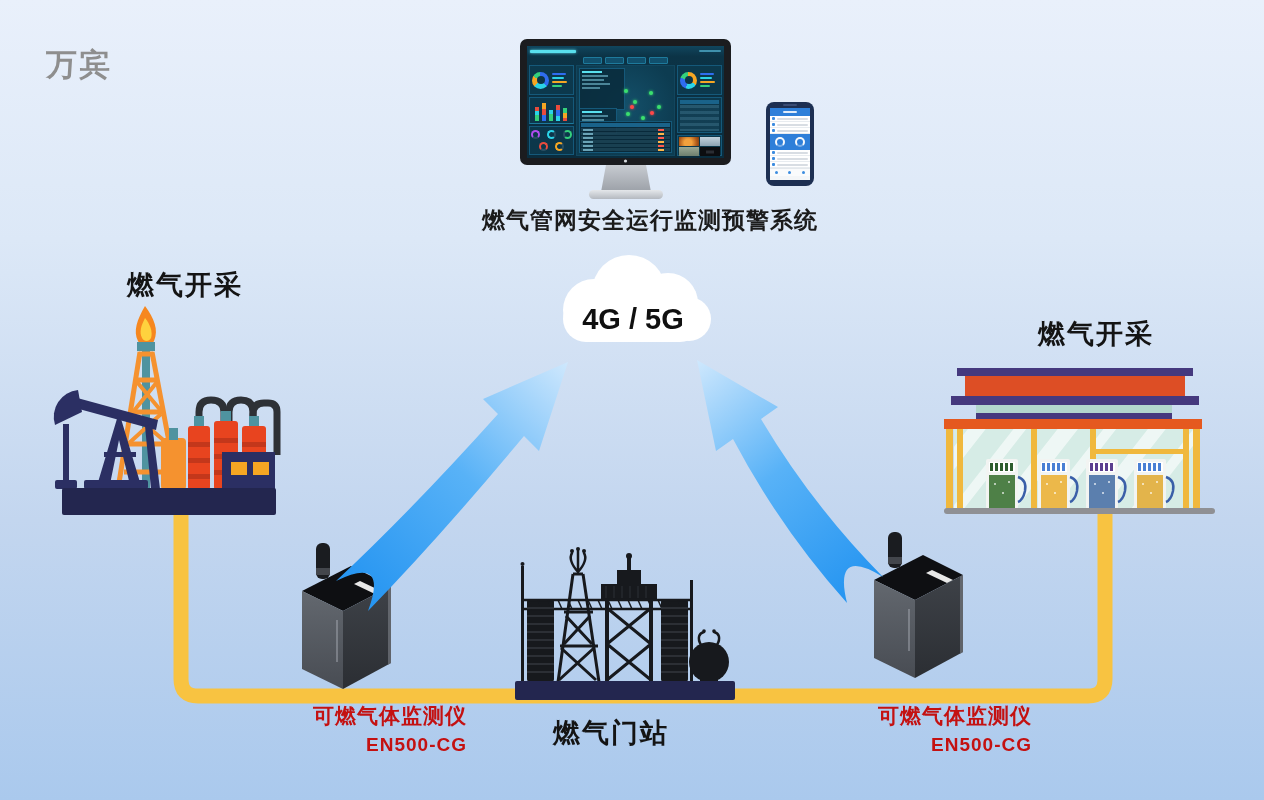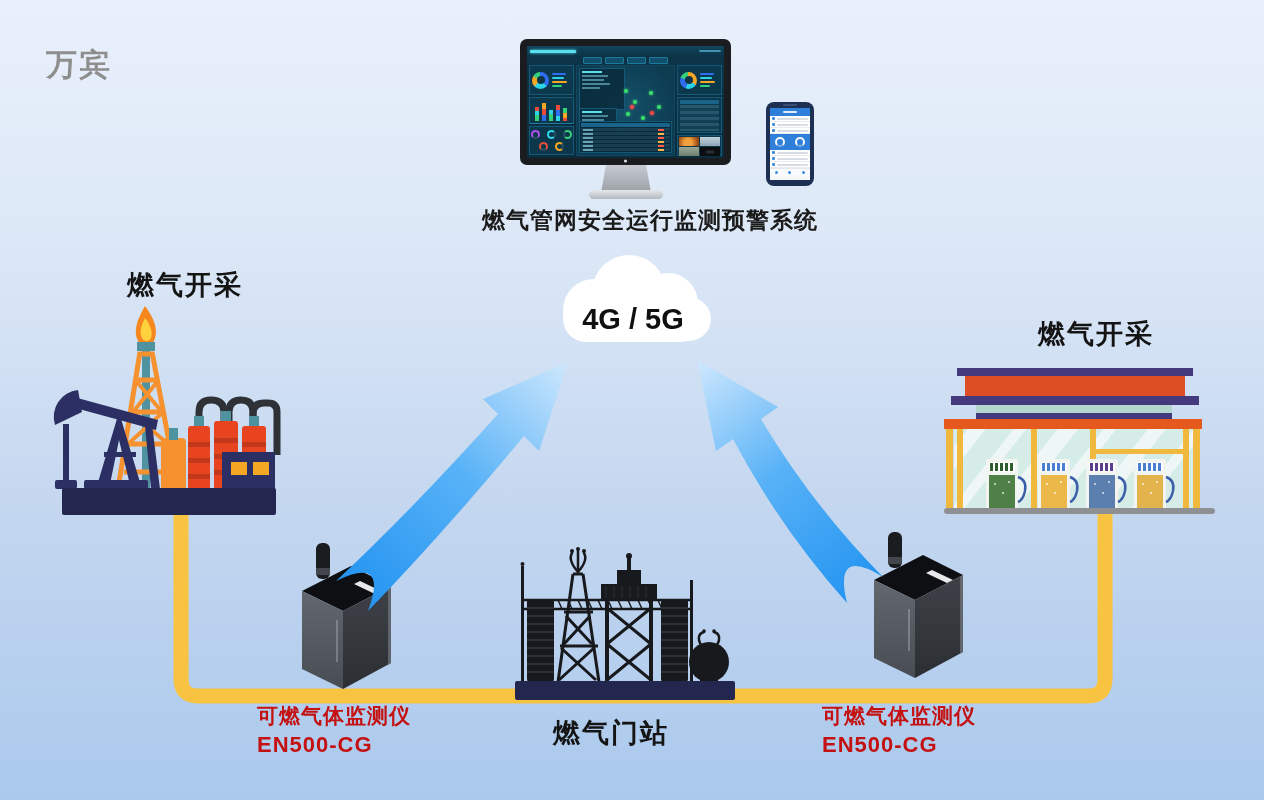--- a/index.html
+++ b/index.html
@@ -17,23 +17,23 @@
   .logo .main{font-size:38px;font-weight:800;color:#c41012;letter-spacing:1px}
   .logo .cn{font-size:31px;font-weight:700;color:#8e8e8e;letter-spacing:2px}
 
   
   .caption{left:430px;top:205px;width:440px;text-align:center;font-size:23px;font-weight:700;color:#1b1b1b;letter-spacing:1px}
   .cloud-label{left:563px;top:296px;width:140px;height:46px;display:flex;align-items:center;justify-content:center;font-size:29px;font-weight:700;color:#101010}
   .site-label{width:170px;text-align:center;font-size:27px;font-weight:700;color:#141414;letter-spacing:2px}
   .lbl-extraction{left:100px;top:267px}
   .lbl-users{left:1011px;top:316px}
   .lbl-gate{left:526px;top:715px}
-  .dev-label{width:210px;text-align:left;color:#c41111;font-weight:700;line-height:29px}
+  .dev-label{width:210px;text-align:right;color:#c41111;font-weight:700;line-height:29px}
   .dev-label .l1{font-size:21px;letter-spacing:1px}
-  .dev-label .l2{font-size:22px;letter-spacing:1px}
+  .dev-label .l2{font-size:19px;letter-spacing:1px}
   .dev-label-left{left:257px;top:701px}
   .dev-label-right{left:822px;top:701px}
 
   
   .dash{left:527px;top:46px;width:197px;height:112px;z-index:2;overflow:hidden;
         background:linear-gradient(180deg,#0c3447,#0a2c3d)}
   .dash-header{height:10px;background:linear-gradient(180deg,#10455d,#0c3447);display:flex;align-items:center;padding:0 3px;gap:3px}
   .dash-title{width:46px;height:3px;background:#59e0ee;border-radius:1px;box-shadow:0 0 3px #59e0ee}
   .sp{flex:1}
   .hdr-r{width:22px;height:2px;background:#3f91ad;border-radius:1px}

